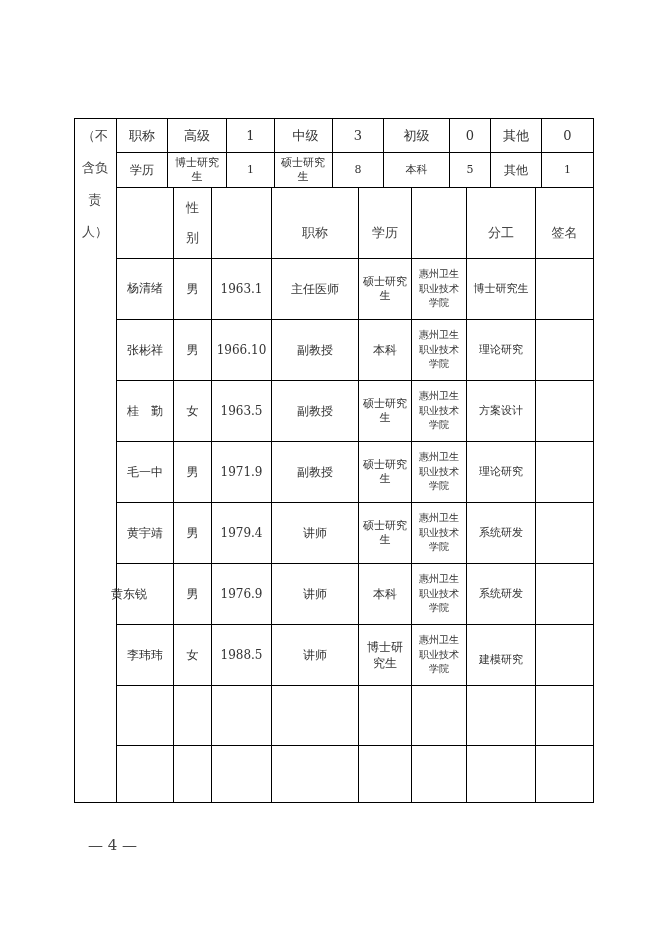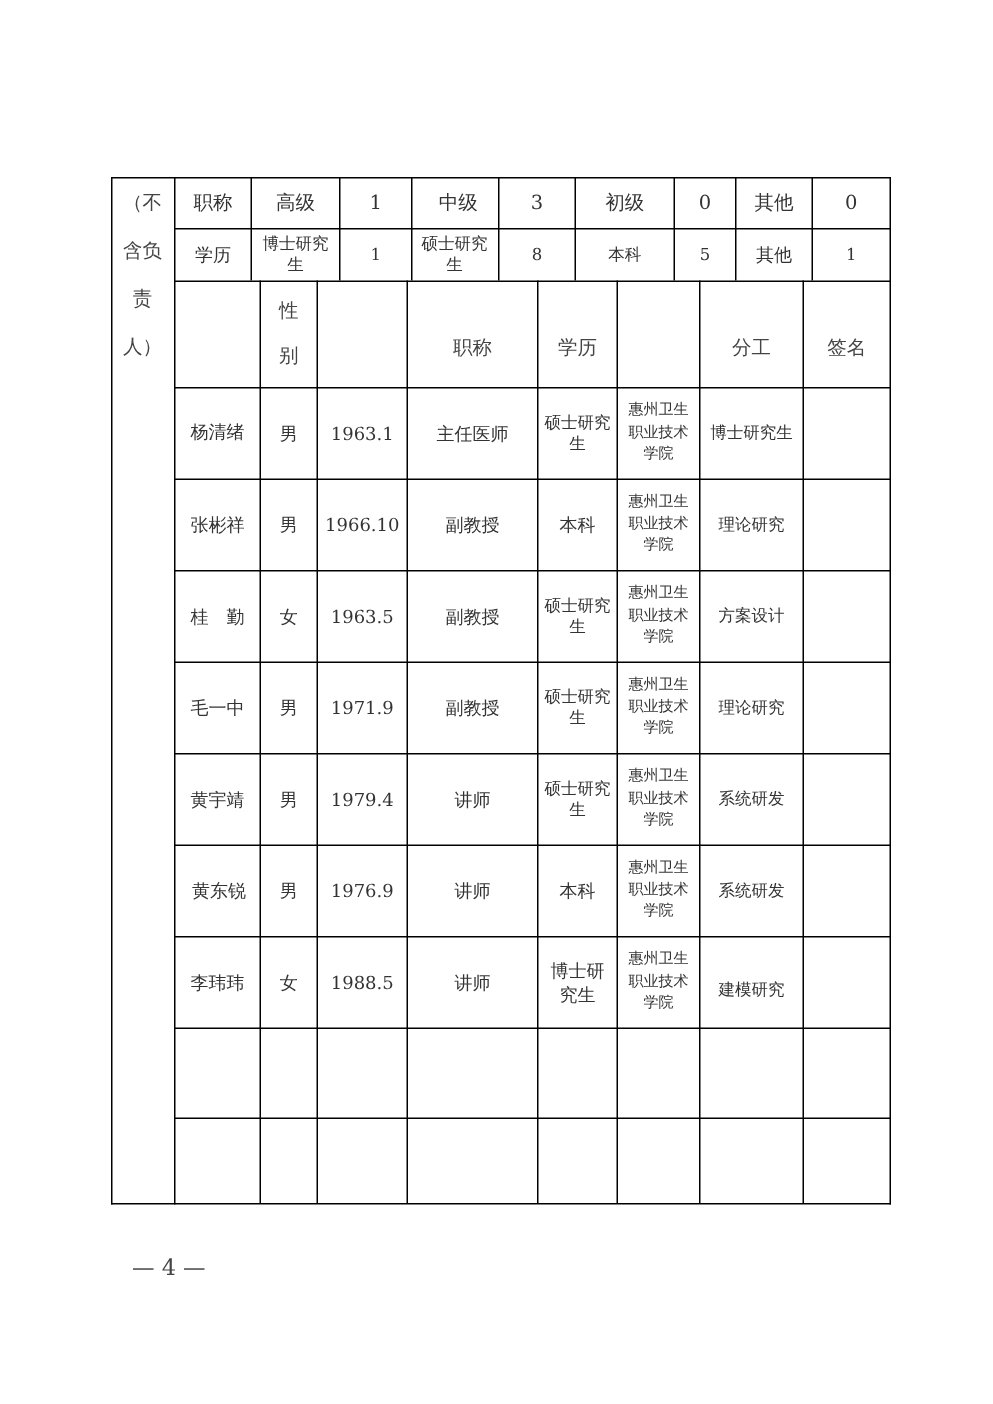--- a/index.html
+++ b/index.html
@@ -145,21 +145,21 @@
     <div class="cell f12" style="left:174px;top:503px;width:37px;height:60px;">男</div>
     <div class="cell f12" style="left:212px;top:503px;width:59px;height:60px;">1979.4</div>
     <div class="cell f12" style="left:272px;top:503px;width:86px;height:60px;">讲师</div>
     <div class="cell f11" style="left:362px;top:503px;width:46px;height:60px;">硕士研究生</div>
     <div class="cell f10" style="left:418px;top:503px;width:42px;height:60px;">惠州卫生职业技术学院</div>
     <div class="cell f11" style="left:467px;top:503px;width:68px;height:60px;">系统研发</div>
     <div class="cell f11" style="left:536px;top:503px;width:57px;height:60px;"></div>
   </div>
 
   <div>
-    <div class="cell f12" style="left:118px;top:564px;width:56px;height:60px;">黄东锐</div>
+    <div class="cell f12" style="left:101px;top:564px;width:56px;height:60px;">黄东锐</div>
     <div class="cell f12" style="left:174px;top:564px;width:37px;height:60px;">男</div>
     <div class="cell f12" style="left:212px;top:564px;width:59px;height:60px;">1976.9</div>
     <div class="cell f12" style="left:272px;top:564px;width:86px;height:60px;">讲师</div>
     <div class="cell f12" style="left:362px;top:564px;width:46px;height:60px;">本科</div>
     <div class="cell f10" style="left:418px;top:564px;width:42px;height:60px;">惠州卫生职业技术学院</div>
     <div class="cell f11" style="left:467px;top:564px;width:68px;height:60px;">系统研发</div>
     <div class="cell f11" style="left:536px;top:564px;width:57px;height:60px;"></div>
   </div>
 
   <div>

